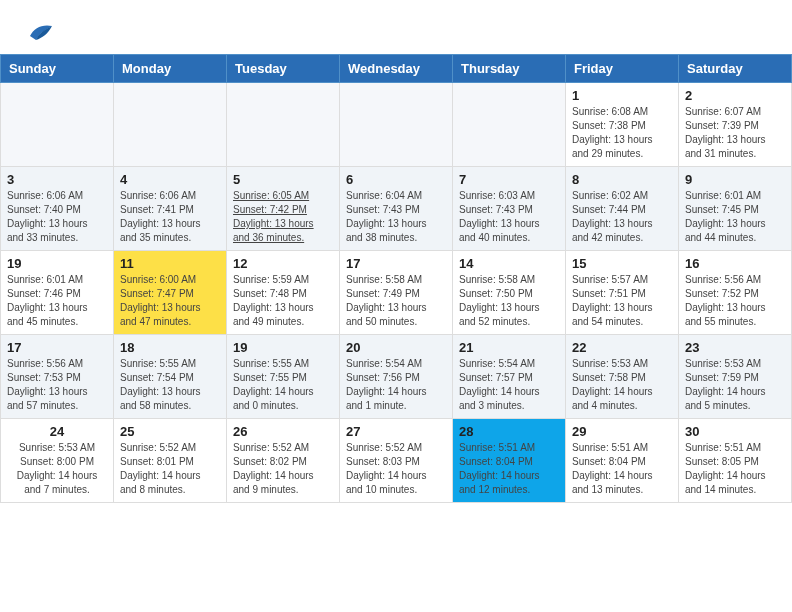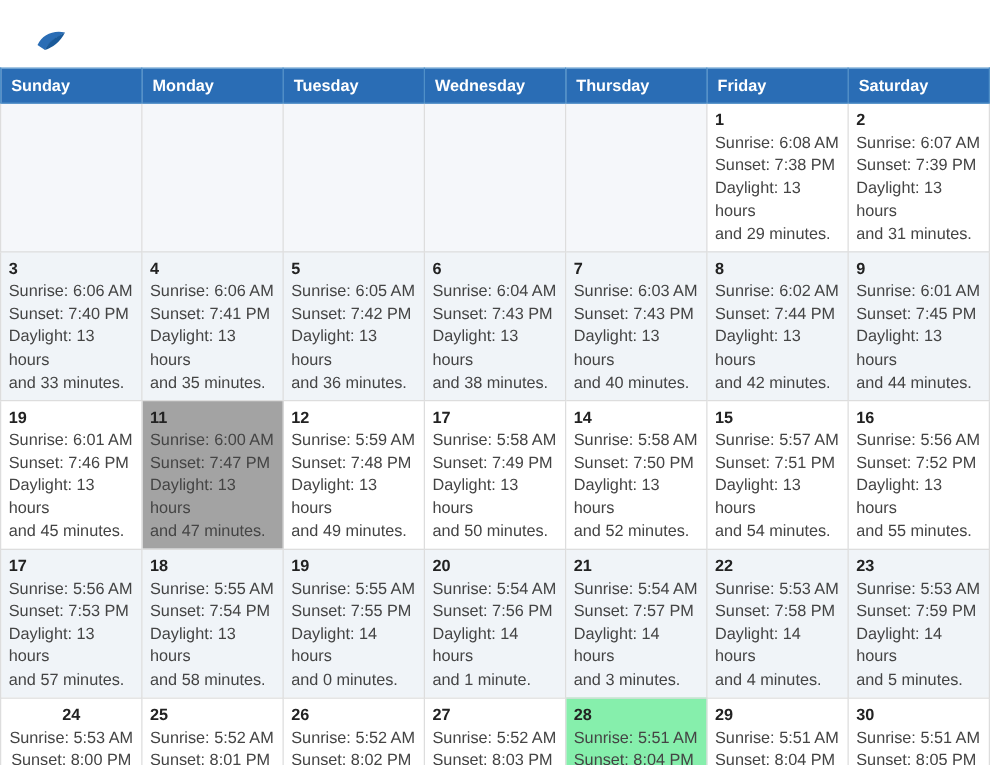--- a/index.html
+++ b/index.html
@@ -86,21 +86,21 @@
       background: #fff;
     }
     .day-num {
       font-size: 13px;
       font-weight: bold;
       color: #222;
       display: block;
       margin-bottom: 2px;
     }
     .day-info {
-      font-size: 13px;
+      font-size: 10px;
       color: #444;
       line-height: 1.4;
     }
     .empty-cell {
       background: #fff !important;
     }
     .calendar tr:nth-child(odd) td.empty-cell {
       background: #f5f7fa !important;
     }
   </style>
@@ -168,21 +168,21 @@
         </td>
         <td style="background: rgb(240, 244, 248);">
           <span class="day-num">4</span>
           <div class="day-info" style="white-space: pre-line;">Sunrise: 6:06 AM
 Sunset: 7:41 PM
 Daylight: 13 hours
 and 35 minutes.</div>
         </td>
         <td style="background: rgb(240, 244, 248);">
           <span class="day-num">5</span>
-          <div class="day-info" style="white-space: pre-line;">Sunrise: 6:05 AM
+          <div class="day-info" style="white-space: pre-line; text-decoration: underline;">Sunrise: 6:05 AM
 Sunset: 7:42 PM
 Daylight: 13 hours
 and 36 minutes.</div>
         </td>
         <td style="background: rgb(240, 244, 248);">
           <span class="day-num">6</span>
           <div class="day-info" style="white-space: pre-line;">Sunrise: 6:04 AM
 Sunset: 7:43 PM
 Daylight: 13 hours
 and 38 minutes.</div>
@@ -210,21 +210,21 @@
         </td>
       </tr>
       <tr>
         <td style="background: rgb(255, 255, 255);">
           <span class="day-num">19</span>
           <div class="day-info" style="white-space: pre-line;">Sunrise: 6:01 AM
 Sunset: 7:46 PM
 Daylight: 13 hours
 and 45 minutes.</div>
         </td>
-        <td style="background: #a3a3a3;">
+        <td style="background: #fde047;">
           <span class="day-num">11</span>
           <div class="day-info" style="white-space: pre-line;">Sunrise: 6:00 AM
 Sunset: 7:47 PM
 Daylight: 13 hours
 and 47 minutes.</div>
         </td>
         <td style="background: rgb(255, 255, 255);">
           <span class="day-num">12</span>
           <div class="day-info" style="white-space: pre-line;">Sunrise: 5:59 AM
 Sunset: 7:48 PM
@@ -333,21 +333,21 @@
 Daylight: 14 hours
 and 9 minutes.</div>
         </td>
         <td style="background: rgb(255, 255, 255);">
           <span class="day-num">27</span>
           <div class="day-info" style="white-space: pre-line;">Sunrise: 5:52 AM
 Sunset: 8:03 PM
 Daylight: 14 hours
 and 10 minutes.</div>
         </td>
-        <td style="background: #86efac;">
+        <td style="background: #0ea5e9;">
           <span class="day-num">28</span>
           <div class="day-info" style="white-space: pre-line;">Sunrise: 5:51 AM
 Sunset: 8:04 PM
 Daylight: 14 hours
 and 12 minutes.</div>
         </td>
         <td style="background: rgb(255, 255, 255);">
           <span class="day-num">29</span>
           <div class="day-info" style="white-space: pre-line;">Sunrise: 5:51 AM
 Sunset: 8:04 PM

